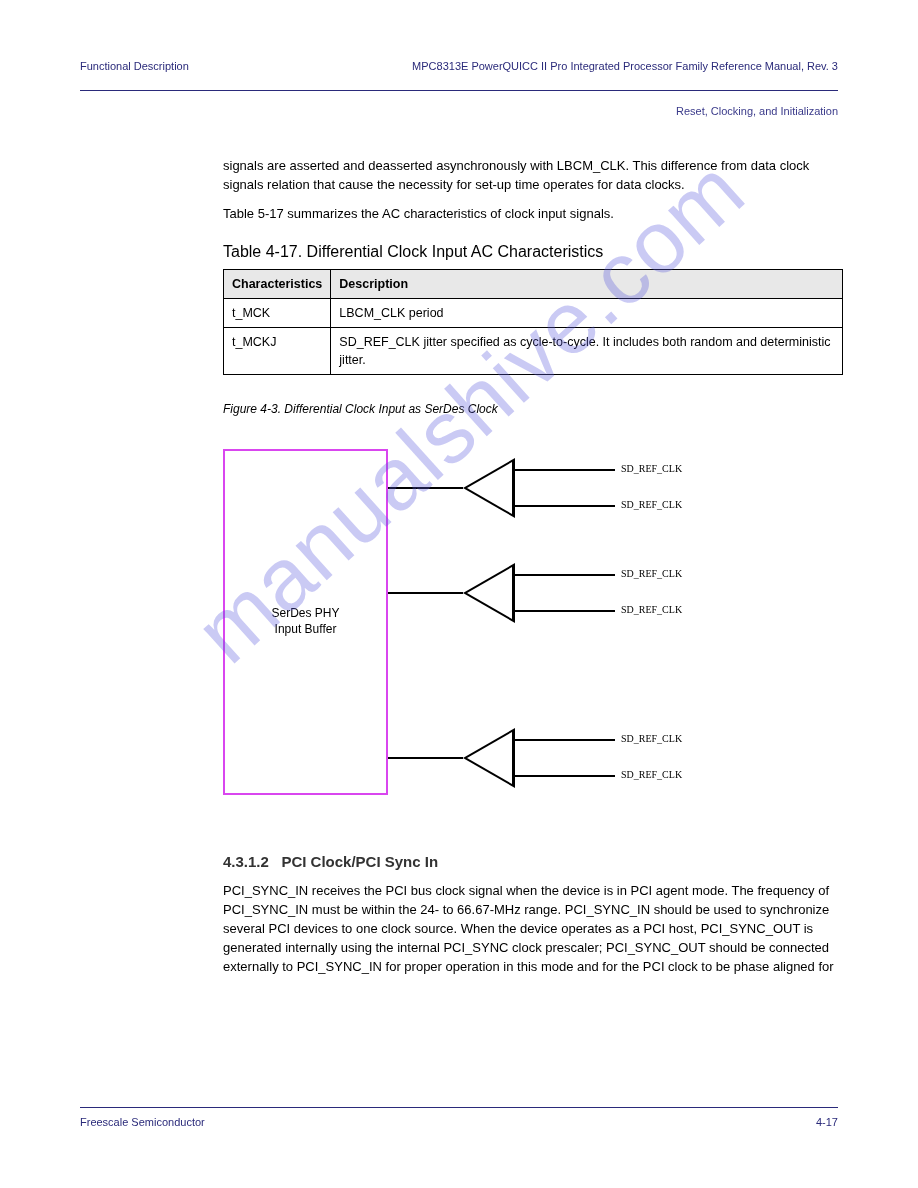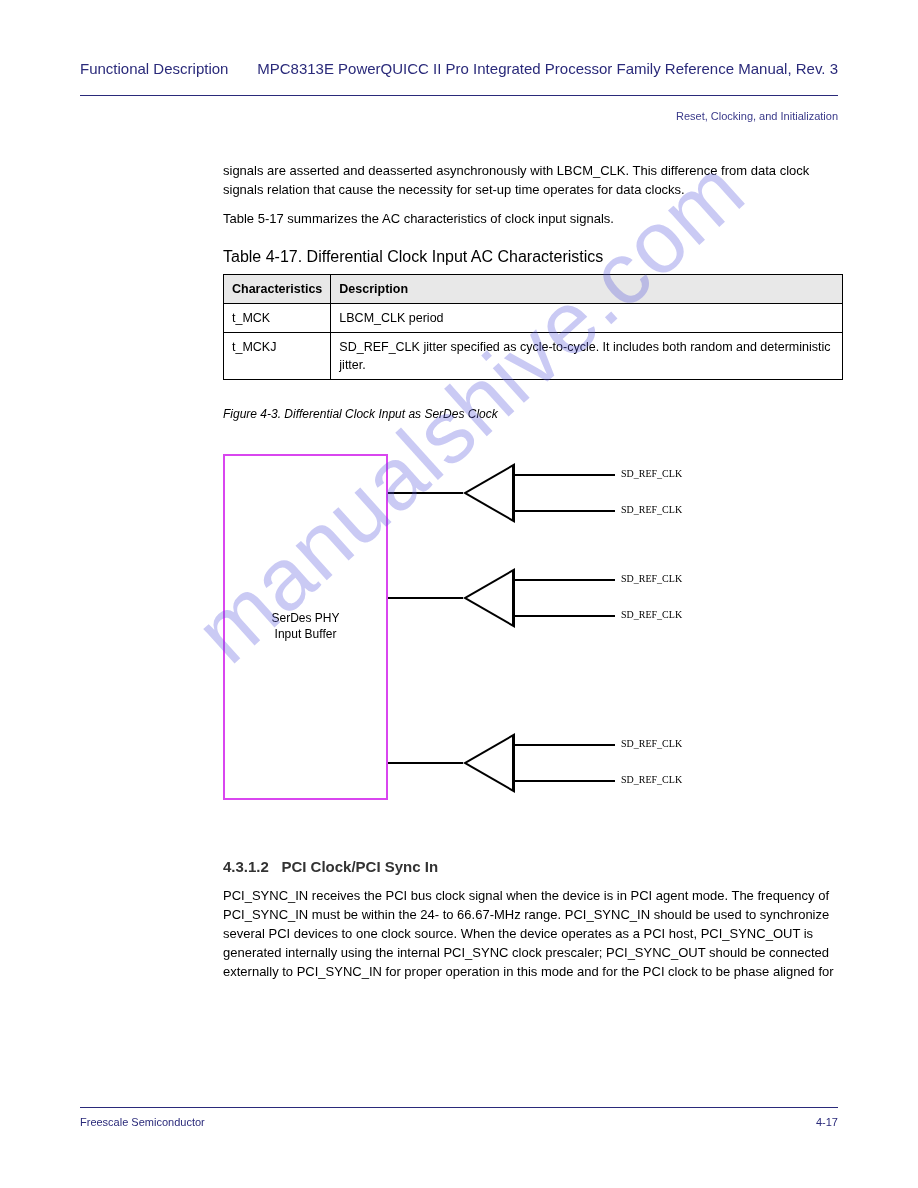--- a/index.html
+++ b/index.html
@@ -20,21 +20,21 @@
     }
     .header-rule {
       border: none;
       border-top: 1px solid #2a2a7a;
       margin-top: 18px;
       margin-bottom: 14px;
     }
     .header-top {
       display: flex;
       justify-content: space-between;
-      font-size: 15px;
+      font-size: 11px;
       color: #2a2a7a;
     }
     .breadcrumb {
       font-size: 11px;
       color: #3a3a8a;
       margin-bottom: 40px;
       text-align: right;
     }
     .body-text {
       margin-left: 143px;

